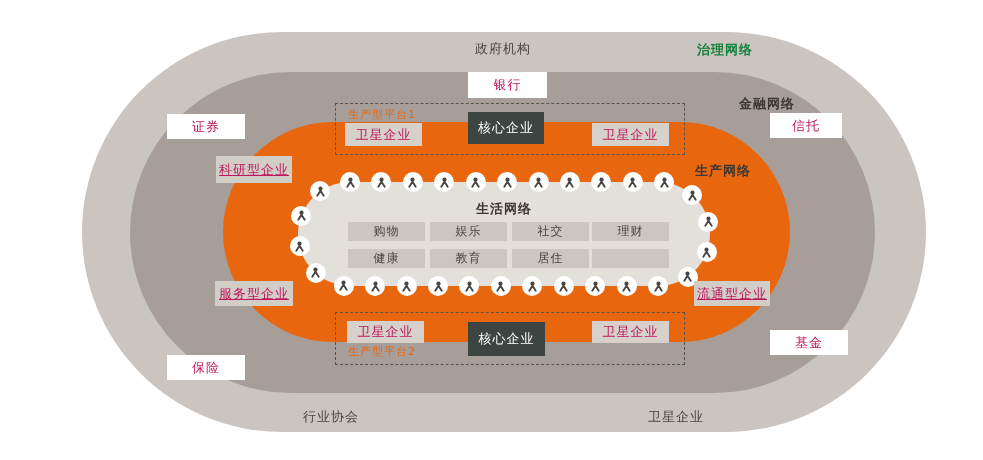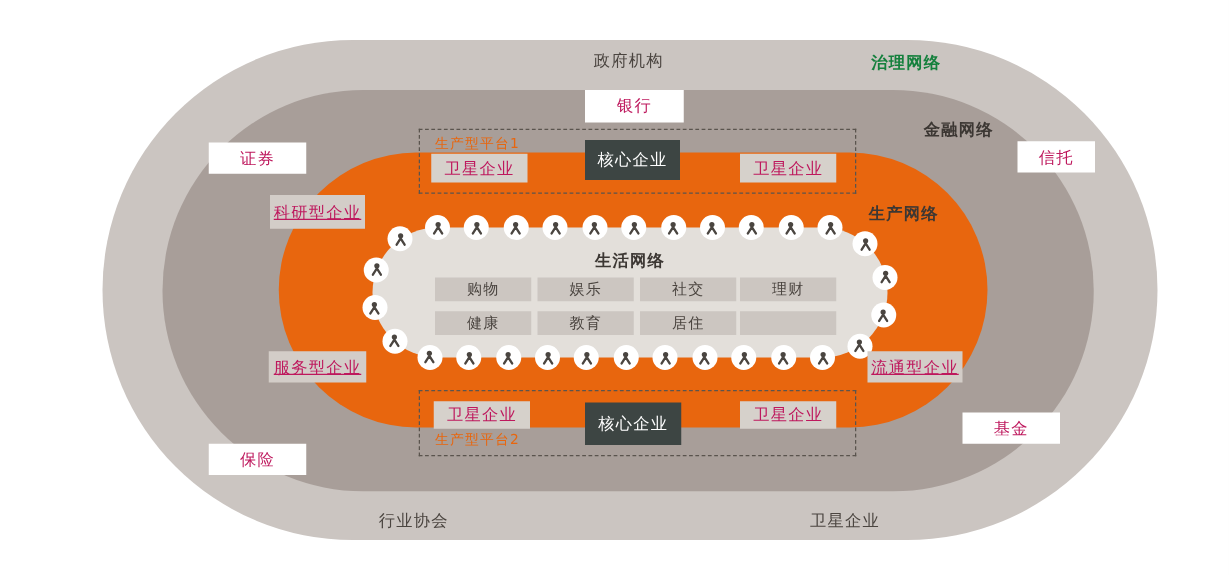--- a/index.html
+++ b/index.html
@@ -233,21 +233,21 @@
   <span class="net-label" style="left:712px;top:95px;margin-left:27px;">金融网络</span>
   <span class="net-label" style="left:695px;top:162px;">生产网络</span>
   <span class="life-title" style="left:504px;top:200px;">生活网络</span>
 
   <span class="txt-label center-x" style="left:503px;top:40px;">政府机构</span>
   <span class="txt-label center-x" style="left:331px;top:408px;">行业协会</span>
   <span class="txt-label center-x" style="left:676px;top:408px;">卫星企业</span>
 
   <div class="box white-box" style="left:468px;top:72px;width:79px;height:26px;">银行</div>
   <div class="box white-box" style="left:167px;top:114px;width:78px;height:25px;">证券</div>
-  <div class="box white-box" style="left:770px;top:113px;width:62px;height:25px;margin-left:44px;">信托</div>
+  <div class="box white-box" style="left:770px;top:113px;width:72px;height:25px;">信托</div>
   <div class="box white-box" style="left:167px;top:330px;width:78px;height:25px;margin-top:25px;">保险</div>
   <div class="box white-box" style="left:770px;top:330px;width:78px;height:25px;">基金</div>
 
   <div class="box gray-box" style="left:216px;top:156px;width:76px;height:27px;">科研型企业</div>
   <div class="box gray-box" style="left:215px;top:281px;width:78px;height:25px;">服务型企业</div>
   <div class="box gray-box" style="left:694px;top:281px;width:76px;height:25px;">流通型企业</div>
 
   <div class="platform-frame" style="top:103px;"></div>
   <span class="platform-label" style="left:348px;top:107px;">生产型平台1</span>
   <div class="box sat-box" style="left:345px;top:123px;width:77px;height:23px;">卫星企业</div>

